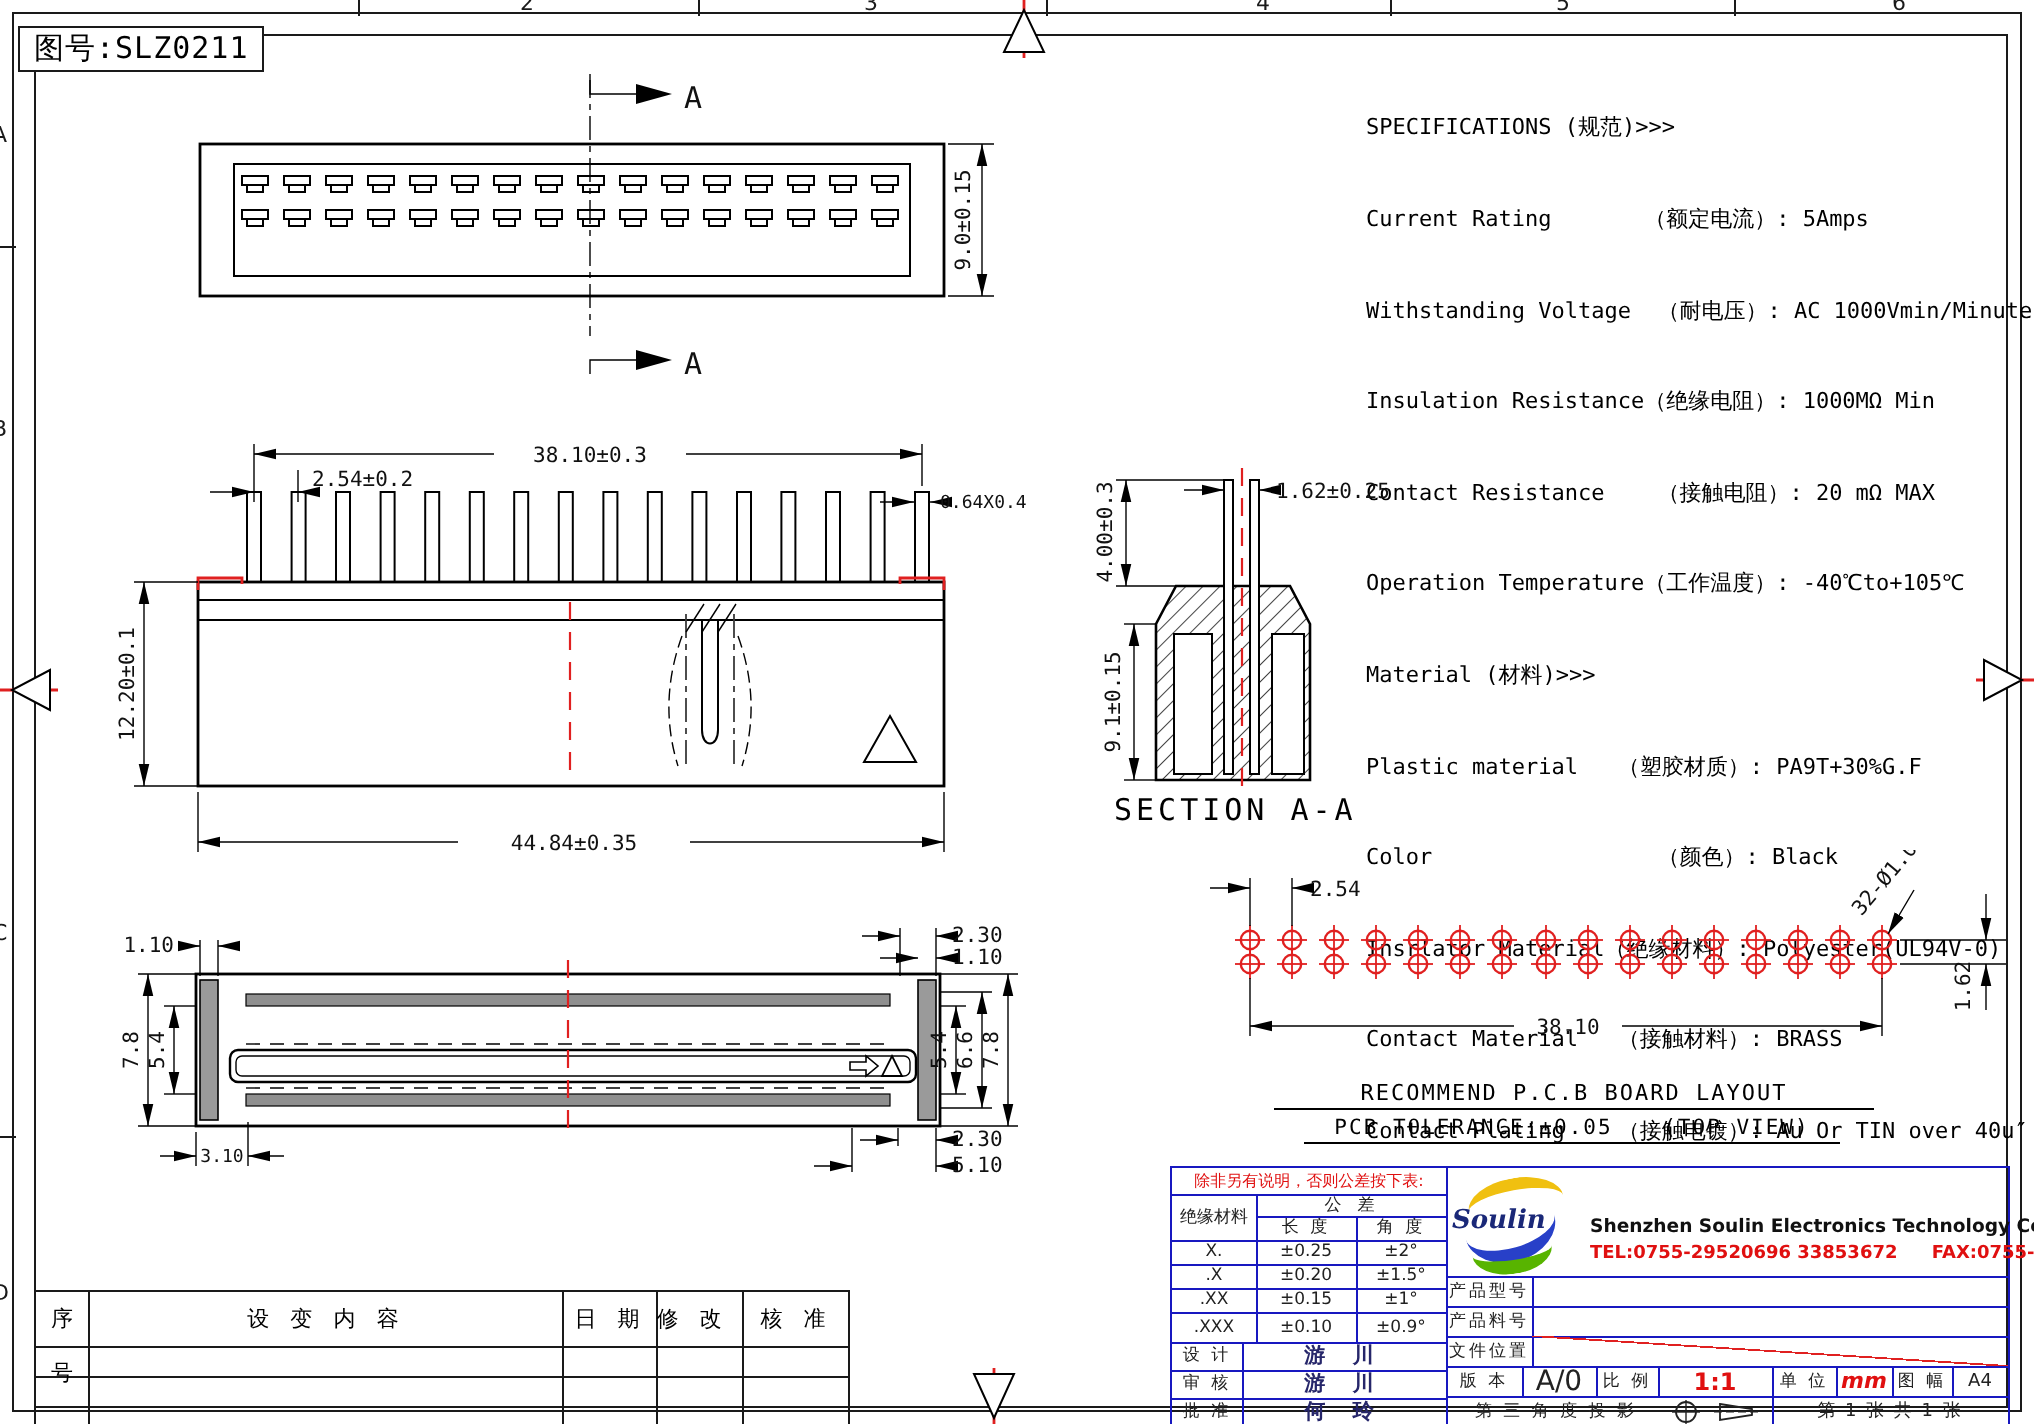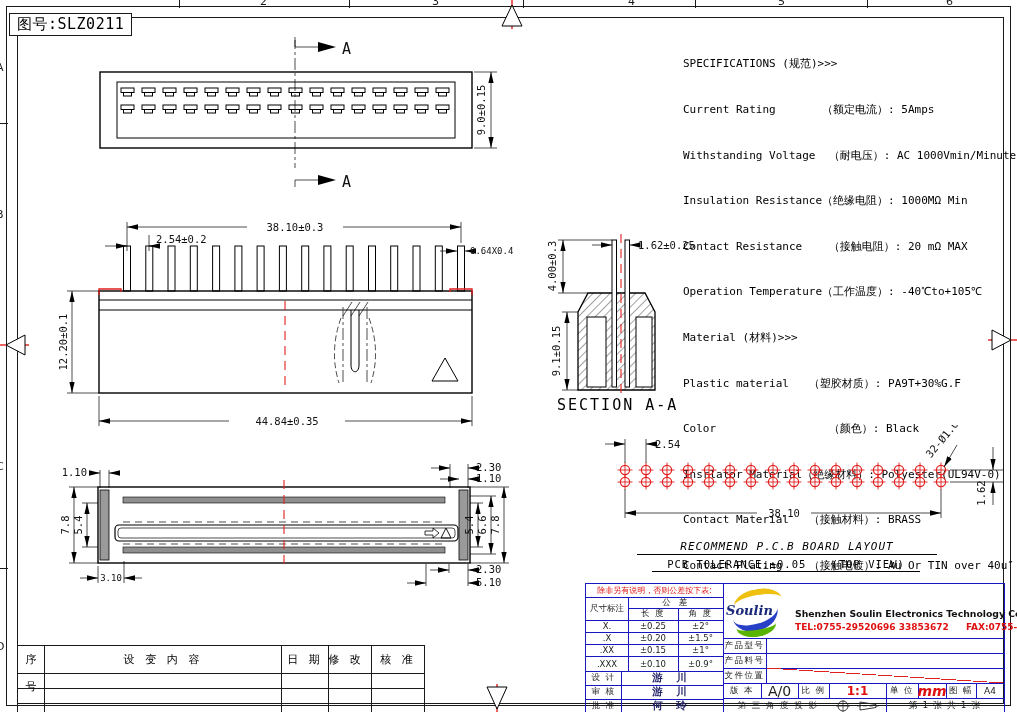--- a/index.html
+++ b/index.html
@@ -330,21 +330,21 @@
     <line x1="398" y1="22" x2="398" y2="45" class="tl" marker-end="url(#arr)"></line>
     <line x1="398" y1="57" x2="398" y2="80" class="tl" marker-start="url(#arr)"></line>
     <text x="390" y="68" text-anchor="middle" class="dim" transform="rotate(-90 390 68)">1.62</text>
 
     <line x1="30" y1="64" x2="30" y2="93" class="tl"></line>
     <line x1="346" y1="64" x2="346" y2="93" class="tl"></line>
     <line x1="30" y1="88" x2="162" y2="88" class="tl" marker-start="url(#arr)"></line>
     <line x1="216" y1="88" x2="346" y2="88" class="tl" marker-end="url(#arr)"></line>
     <text x="189" y="92" text-anchor="middle" class="dim">38.10</text>
   </svg>
-  <div class="pcbt" style="left:637px;top:540px;width:300px;font-style:italic;">RECOMMEND P.C.B BOARD LAYOUT</div>
+  <div class="pcbt" style="left:637px;top:540px;width:300px;">RECOMMEND P.C.B BOARD LAYOUT</div>
   <div class="pcbt" style="left:652px;top:558px;width:268px;font-size:10.5px;">
     <span>PCB TOLERANCE:±0.05</span>
     <span style="margin-left:18px;">(TOP VIEW)</span>
   </div>
 
   <svg class="abs" style="left:55px;top:448px;" width="465" height="150">
     <rect x="43" y="39" width="372" height="76" class="ol"></rect>
     <rect x="45" y="42" width="9" height="70" fill="#9a9a9a" stroke="#000" stroke-width="0.8"></rect>
     <rect x="404" y="42" width="9" height="70" fill="#9a9a9a" stroke="#000" stroke-width="0.8"></rect>
     <rect x="68" y="49" width="322" height="6" fill="#8f8f8f" stroke="#000" stroke-width="0.6"></rect>
@@ -450,21 +450,21 @@
     <div class="bl" style="left:175px;top:99px;width:1px;height:15px;"></div>
     <div class="bl" style="left:212px;top:99px;width:1px;height:15px;"></div>
     <div class="bl" style="left:243px;top:99px;width:1px;height:15px;"></div>
     <div class="bl" style="left:300px;top:99px;width:1px;height:15px;"></div>
     <div class="bl" style="left:332px;top:99px;width:1px;height:15px;"></div>
     <div class="bl" style="left:360px;top:99px;width:1px;height:15px;"></div>
     <div class="bl" style="left:390px;top:99px;width:1px;height:15px;"></div>
     <div class="bl" style="left:300px;top:114px;width:1px;height:15px;"></div>
 
     <div class="c red" style="left:0;top:0;width:137px;height:13px;font-size:8px;">除非另有说明，否则公差按下表:</div>
-    <div class="c" style="left:0;top:13px;width:42px;height:23px;">尺寸标注</div>
+    <div class="c" style="left:0;top:13px;width:42px;height:23px;">绝缘材料</div>
     <div class="c lab" style="left:42px;top:13px;width:95px;height:11px;font-family:Liberation Mono, monospace;">公 差</div>
     <div class="c lab" style="left:42px;top:24px;width:50px;height:12px;">长 度</div>
     <div class="c lab" style="left:92px;top:24px;width:45px;height:12px;">角 度</div>
     <div class="c" style="left:0;top:36px;width:42px;height:12px;">X.</div>
     <div class="c" style="left:42px;top:36px;width:50px;height:12px;">±0.25</div>
     <div class="c" style="left:92px;top:36px;width:45px;height:12px;">±2°</div>
     <div class="c" style="left:0;top:48px;width:42px;height:12px;">.X</div>
     <div class="c" style="left:42px;top:48px;width:50px;height:12px;">±0.20</div>
     <div class="c" style="left:92px;top:48px;width:45px;height:12px;">±1.5°</div>
     <div class="c" style="left:0;top:60px;width:42px;height:12px;">.XX</div>
@@ -497,21 +497,21 @@
     <div class="c lab" style="left:137px;top:69px;width:43px;height:15px;">产品料号</div>
     <div class="c" style="left:180px;top:69px;width:238px;height:15px;"></div>
     <div class="c lab" style="left:137px;top:84px;width:43px;height:15px;">文件位置</div>
     <div class="c" style="left:180px;top:84px;width:238px;height:15px;background:linear-gradient(to top right,transparent 48.5%,#e02020 48.5%,#e02020 51.5%,transparent 51.5%);"></div>
 
     <div class="c lab" style="left:137px;top:99px;width:38px;height:15px;">版 本</div>
     <div class="c" style="left:175px;top:99px;width:37px;height:15px;font-size:14px;">A/0</div>
     <div class="c lab" style="left:212px;top:99px;width:31px;height:15px;">比 例</div>
     <div class="c red" style="left:243px;top:99px;width:57px;height:15px;font-size:12px;font-weight:bold;">1:1</div>
     <div class="c lab" style="left:300px;top:99px;width:32px;height:15px;">单 位</div>
-    <div class="c red" style="left:332px;top:99px;width:28px;height:15px;font-size:14px;font-weight:bold;font-style:italic;">mm</div>
+    <div class="c red" style="left:332px;top:99px;width:28px;height:15px;font-size:11px;font-weight:bold;font-style:italic;">mm</div>
     <div class="c lab" style="left:360px;top:99px;width:30px;height:15px;">图 幅</div>
     <div class="c" style="left:390px;top:99px;width:28px;height:15px;font-size:9px;">A4</div>
 
     <div class="c lab" style="left:137px;top:114px;width:110px;height:15px;">第 三 角 度 投 影</div>
     <svg class="abs" style="left:250px;top:116px;" width="48" height="12">
       <circle cx="7" cy="6" r="5" fill="none" stroke="#222" stroke-width="0.9"></circle>
       <line x1="0" y1="6" x2="14" y2="6" stroke="#222" stroke-width="0.7"></line>
       <line x1="7" y1="0" x2="7" y2="12" stroke="#222" stroke-width="0.7"></line>
       <path d="M24,2 L40,4.5 V7.5 L24,10 Z" fill="none" stroke="#222" stroke-width="0.9"></path>
       <line x1="21" y1="6" x2="43" y2="6" stroke="#222" stroke-width="0.6" stroke-dasharray="4 2"></line>

